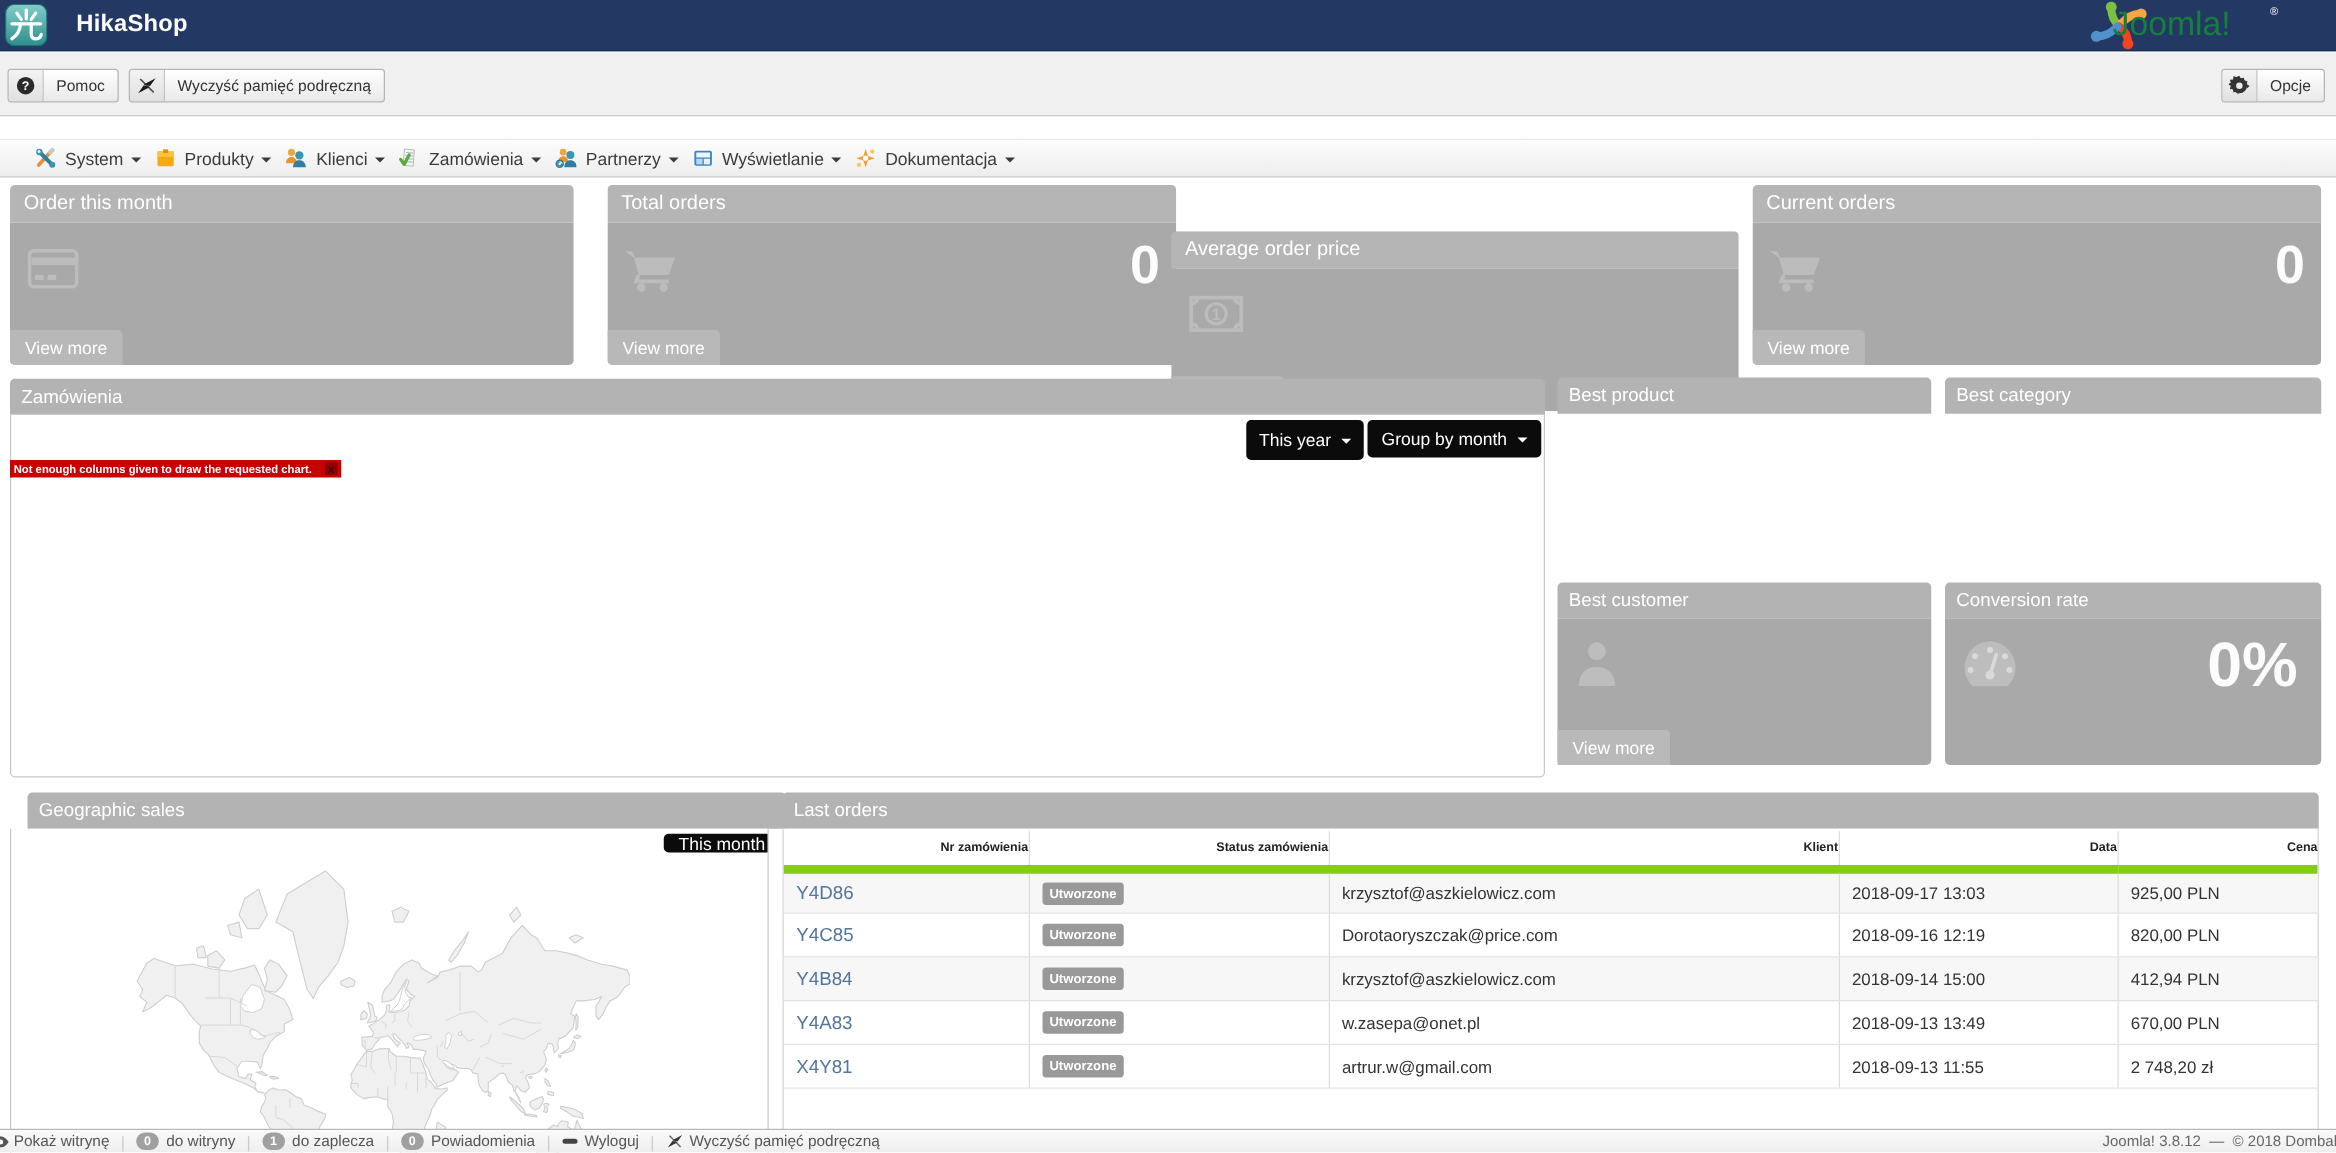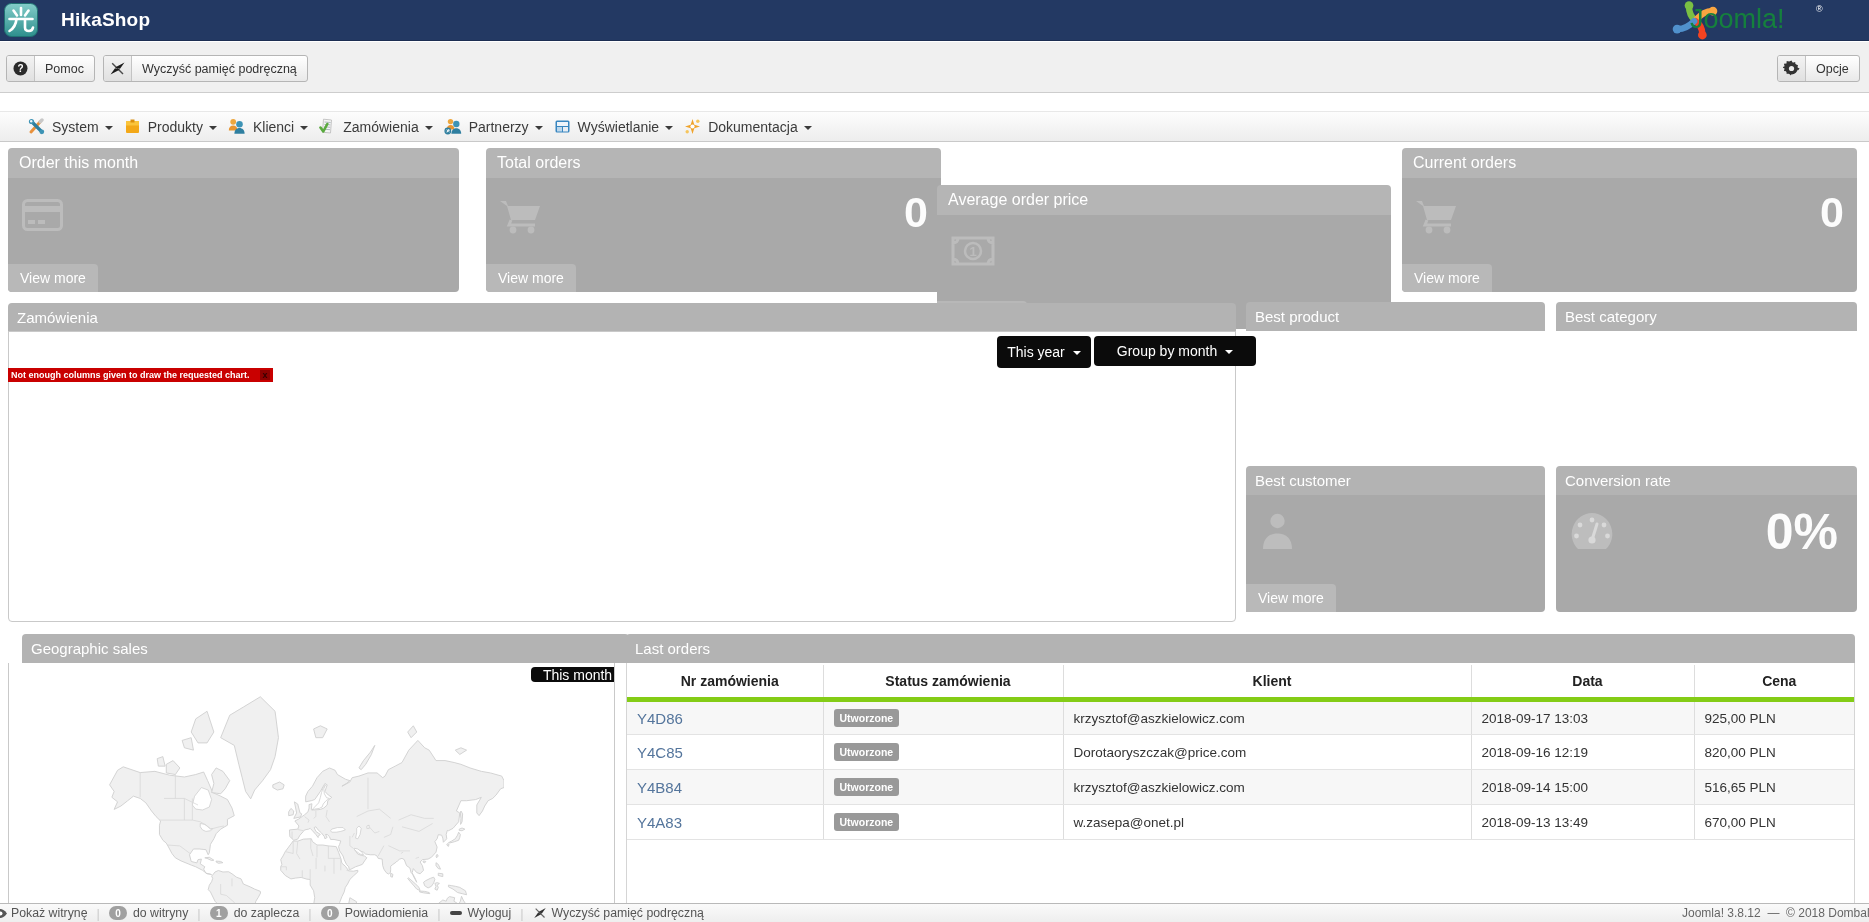--- a/index.html
+++ b/index.html
@@ -60,21 +60,21 @@
 
   .gcardbd { position:absolute; background:#a9a9a9; border-radius:0 0 4px 4px; }
 
   
   #geobody { position:absolute; left:8px; top:663px; width:607px; height:299px;
     background:#fff; border:1px solid #c9c9c9; border-top:none; overflow:hidden; }
   #lastbody { position:absolute; left:626px; top:663px; width:1229px; height:299px;
     background:#fff; border:1px solid #d5d5d5; border-top:none; }
   table { border-collapse:collapse; width:1227px; margin-top:2px; font-size:13.5px; color:#333;
     table-layout:fixed; }
-  th { text-align:center; font-size:14px; color:#222; padding:8px 0 8px 10px; border-bottom:5px solid #84cc16; }
+  th { text-align:right; font-size:10px; color:#222; padding:8px 0 8px 10px; border-bottom:7px solid #84cc16; }
   td { padding:0 0 0 10px; height:35px; border-bottom:1px solid #e3e3e3; }
   td, th { border-right:1px solid #ddd; }
   td:last-child, th:last-child { border-right:none; }
   tr.odd td { background:#f7f7f7; }
   a.onum { color:#54759c; text-decoration:none; font-size:15px; }
   .badge { display:inline-block; background:#999; color:#fff; font-size:10.5px; font-weight:bold;
     border-radius:3px; padding:3px 6px; }
 
   
   #footer { left:0; top:903px; width:1869px; height:19px;
@@ -261,21 +261,21 @@
     <circle cx="13" cy="31" r="3.4" fill="#bcbcbc"></circle>
     <circle cx="31" cy="31" r="3.4" fill="#bcbcbc"></circle>
   </svg>
   <div class="num">0</div>
   <div class="vmore">View more</div>
 </div>
 
 <div class="phead" style="left:8px;top:303px;width:1228px;">Zamówienia</div>
 <div id="chartbody">
   <div class="blackbtn" style="left:988px;top:4px;width:94px;height:32px;">This year<span class="wcaret"></span></div>
-  <div class="blackbtn" style="left:1085px;top:4px;width:162px;height:30px;text-align:right;">Group by month<span class="wcaret"></span></div>
+  <div class="blackbtn" style="left:1085px;top:4px;width:139px;height:30px;text-align:right;">Group by month<span class="wcaret"></span></div>
   <div id="cerror">Not enough columns given to draw the requested chart.<div id="cerrorx">x</div></div>
 </div>
 
 <div class="phead" style="left:1246px;top:302px;width:299px;">Best product</div>
 <div class="phead" style="left:1556px;top:302px;width:301px;">Best category</div>
 
 <div class="phead" style="left:1246px;top:466px;width:299px;border-radius:4px 4px 0 0;">Best customer</div>
 <div class="gcardbd" style="left:1246px;top:495px;width:299px;height:117px;">
   <svg style="position:absolute;left:16px;top:18px;" width="31" height="36" viewBox="0 0 31 36">
     <circle cx="15.5" cy="8" r="7.2" fill="#bdbdbd"></circle>
@@ -425,28 +425,35 @@
           <td><span class="badge">Utworzone</span></td>
           <td>Dorotaoryszczak@price.com</td>
           <td>2018-09-16 12:19</td>
           <td>820,00 PLN</td>
         </tr>
     <tr class="odd">
           <td><a class="onum">Y4B84</a></td>
           <td><span class="badge">Utworzone</span></td>
           <td>krzysztof@aszkielowicz.com</td>
           <td>2018-09-14 15:00</td>
-          <td>516,65 PLN</td>
+          <td>412,94 PLN</td>
         </tr>
     <tr>
           <td><a class="onum">Y4A83</a></td>
           <td><span class="badge">Utworzone</span></td>
           <td>w.zasepa@onet.pl</td>
           <td>2018-09-13 13:49</td>
           <td>670,00 PLN</td>
+        </tr>
+    <tr>
+          <td><a class="onum">X4Y81</a></td>
+          <td><span class="badge">Utworzone</span></td>
+          <td>artrur.w@gmail.com</td>
+          <td>2018-09-13 11:55</td>
+          <td>2 748,20 zł</td>
         </tr>
   </tbody>
     </table>
 </div>
 
 <div id="footer" class="abs">
   <svg width="13" height="9" viewBox="0 0 13 9" style="margin-left:-6px;margin-right:4px;">
       <path d="M0 4.5 C2.5 1 5 0 6.5 0 S10.5 1 13 4.5 C10.5 8 8 9 6.5 9 S2.5 8 0 4.5" fill="#555"></path>
       <circle cx="6.5" cy="4.5" r="2" fill="#fff"></circle>
     </svg>

